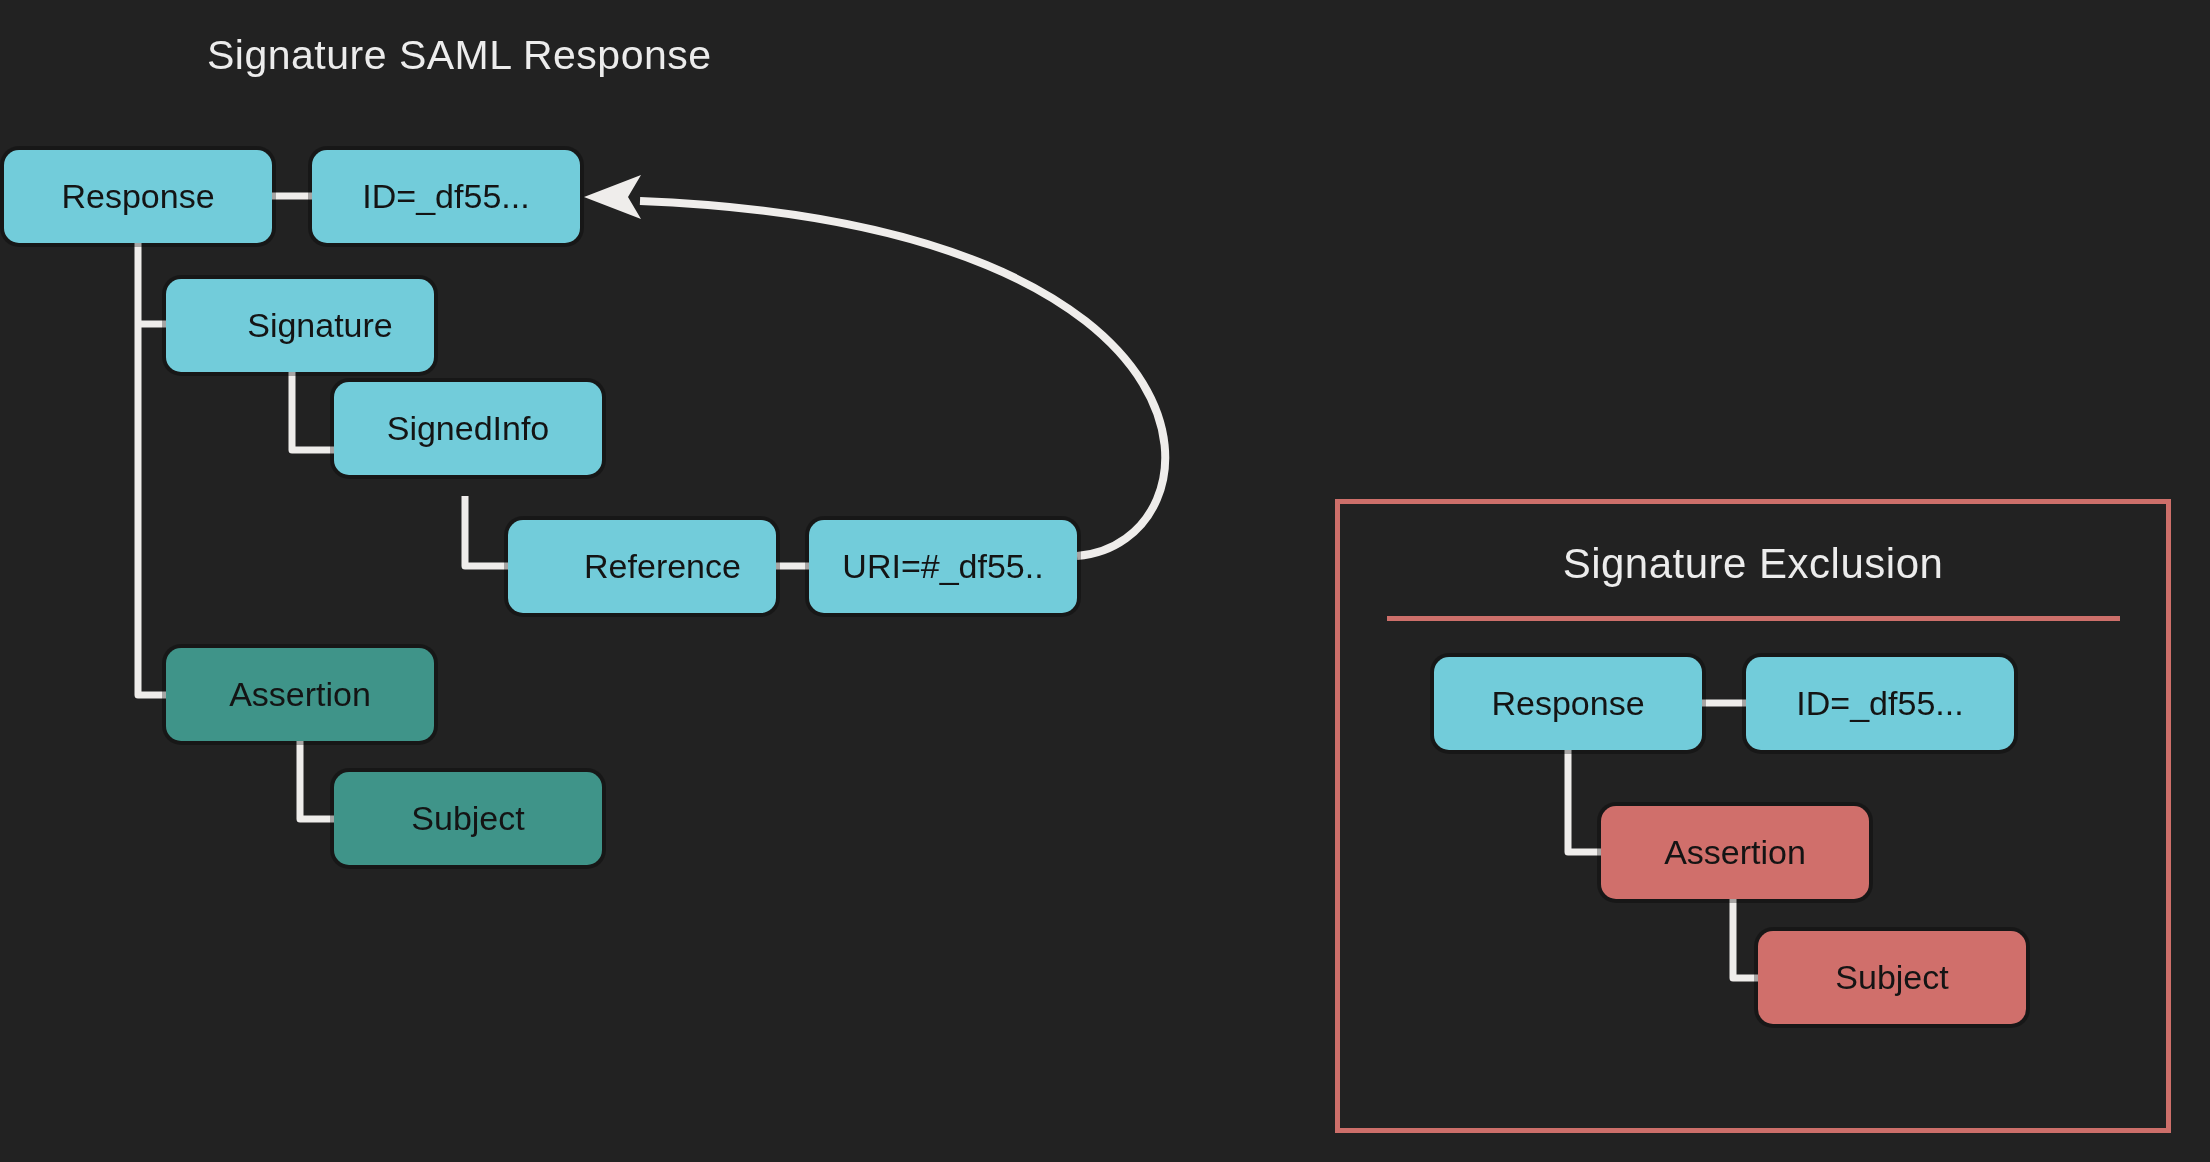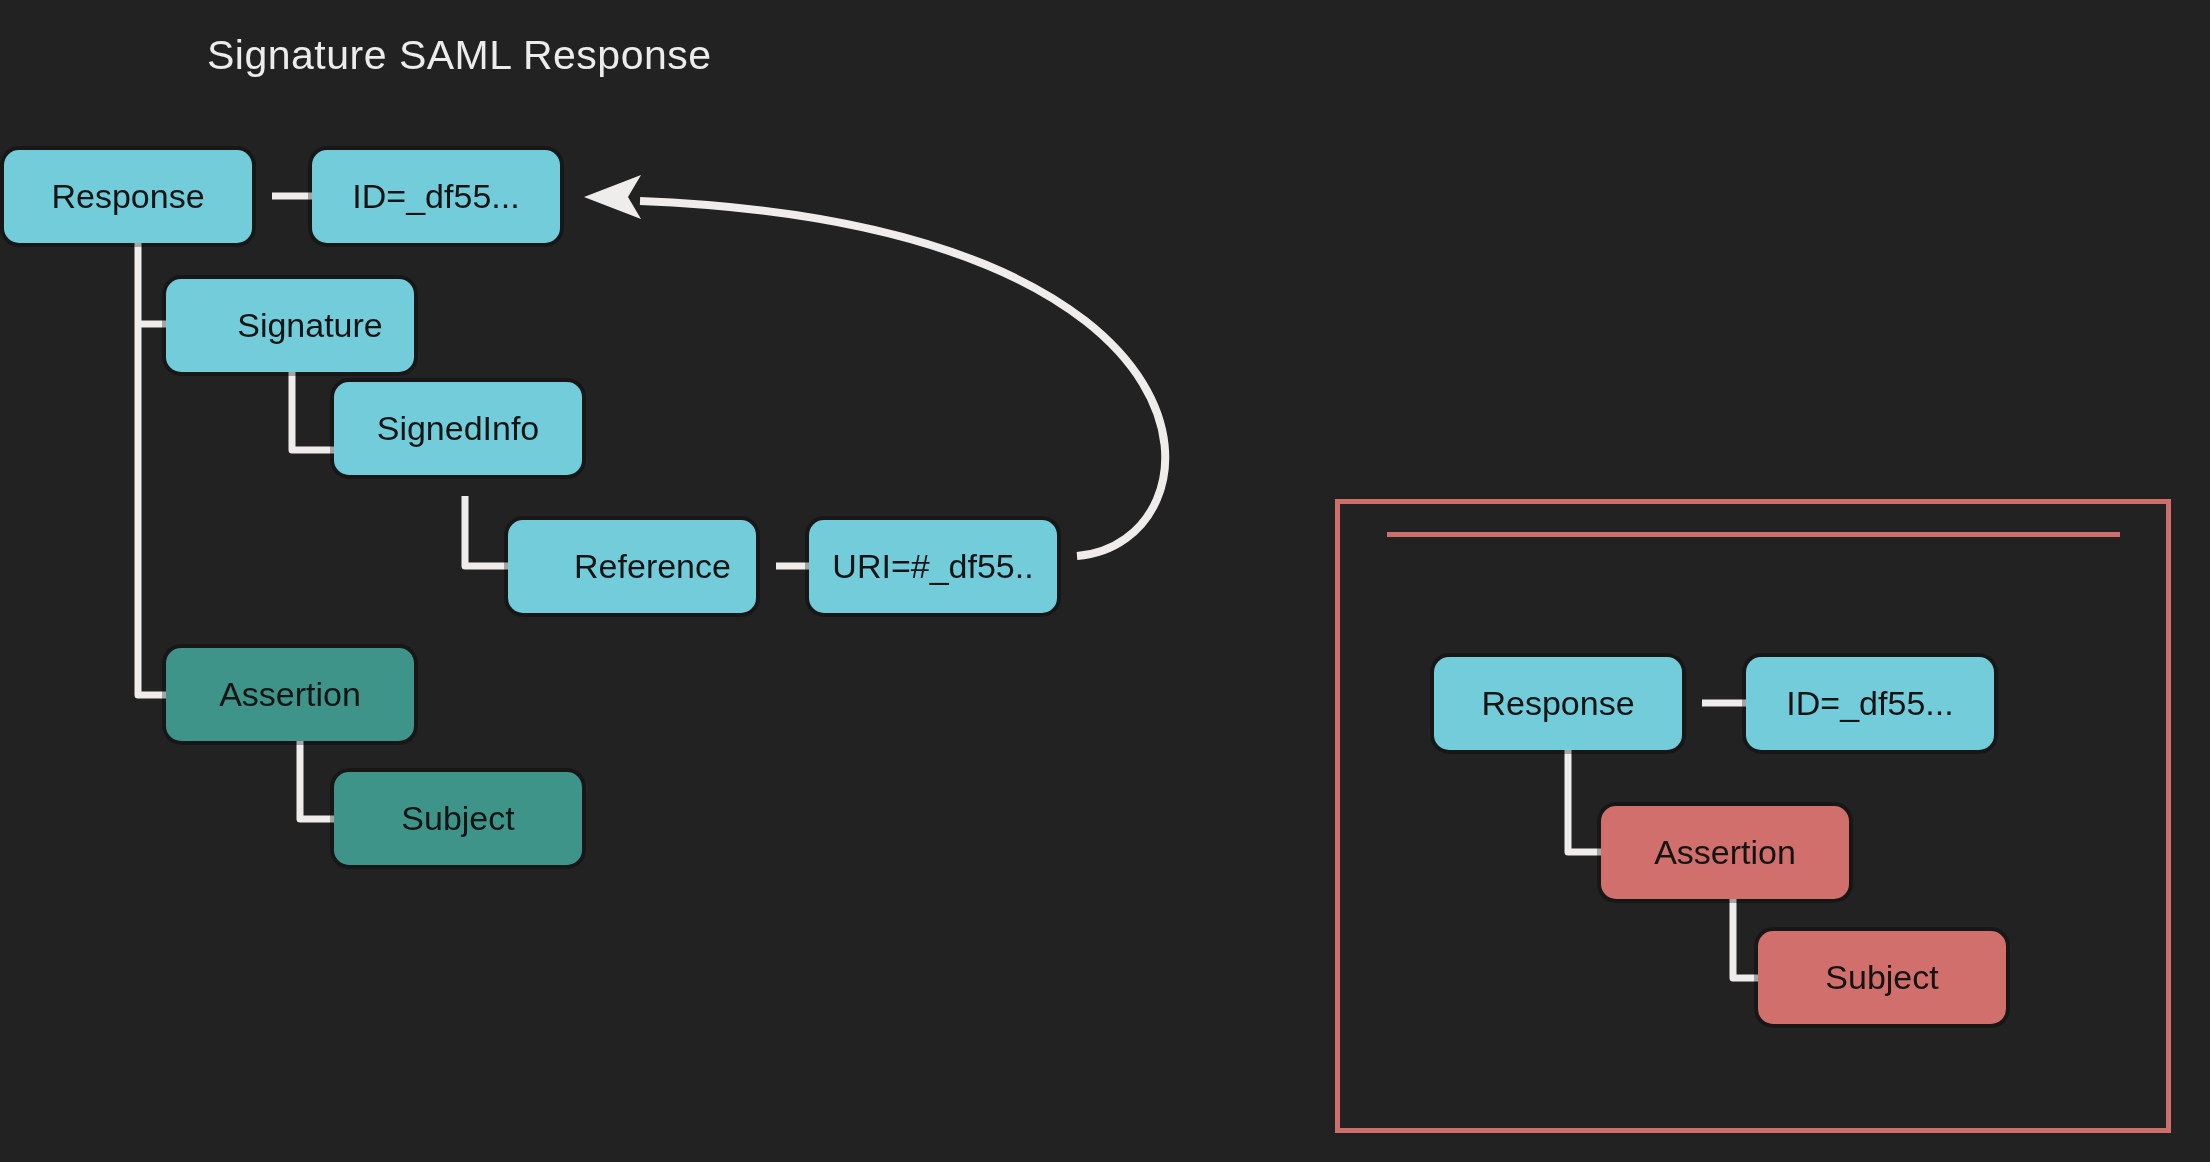--- a/index.html
+++ b/index.html
@@ -40,21 +40,21 @@
   .title {
     position: absolute;
     color: var(--title-text);
     font-size: 41px;
     letter-spacing: 0.5px;
     white-space: nowrap;
   }
   .left-title { left: 207px; top: 32px; }
   .node {
     position: absolute;
-    width: 248px;
+    width: 268px;
     height: 93px;
     border-radius: 15px;
     display: flex;
     align-items: center;
     justify-content: center;
     font-size: 34px;
     color: var(--node-text);
     box-shadow: 0 0 0 4px rgba(0,0,0,0.30);
     white-space: nowrap;
   }
@@ -109,20 +109,21 @@
   <div class="node cyan" style="left:4px;   top:150px;">Response</div>
   <div class="node cyan" style="left:312px; top:150px;">ID=_df55...</div>
   <div class="node cyan" style="left:166px; top:279px;padding-left:40px;">Signature</div>
   <div class="node cyan" style="left:334px; top:382px;text-align:center;">SignedInfo</div>
   <div class="node cyan" style="left:508px; top:520px;padding-left:41px;">Reference</div>
   <div class="node cyan" style="left:809px; top:520px;">URI=#_df55..</div>
   <div class="node green" style="left:166px; top:648px;">Assertion</div>
   <div class="node green" style="left:334px; top:772px;">Subject</div>
 
   <div class="panel">
+    <div class="panel-title">Signature Exclusion</div>
     <div class="panel-divider"></div>
   </div>
 
   <div class="node cyan" style="left:1434px; top:657px;">Response</div>
   <div class="node cyan" style="left:1746px; top:657px;">ID=_df55...</div>
   <div class="node salmon" style="left:1601px; top:806px;">Assertion</div>
   <div class="node salmon" style="left:1758px; top:931px;">Subject</div>
 
 </div>
 

